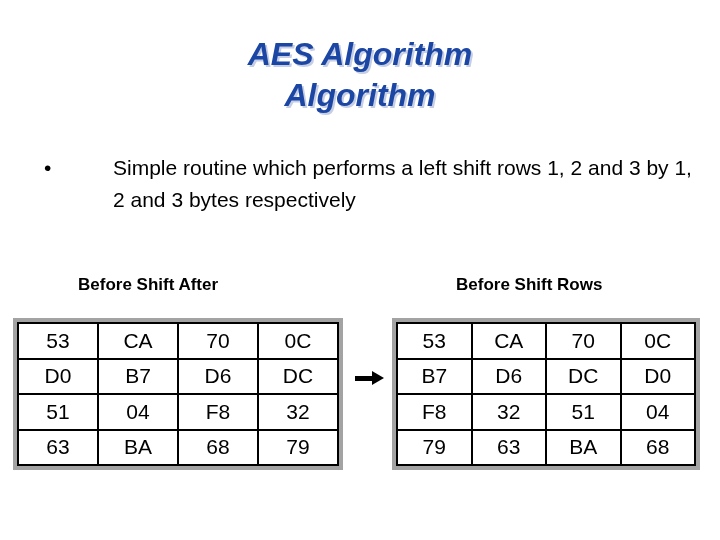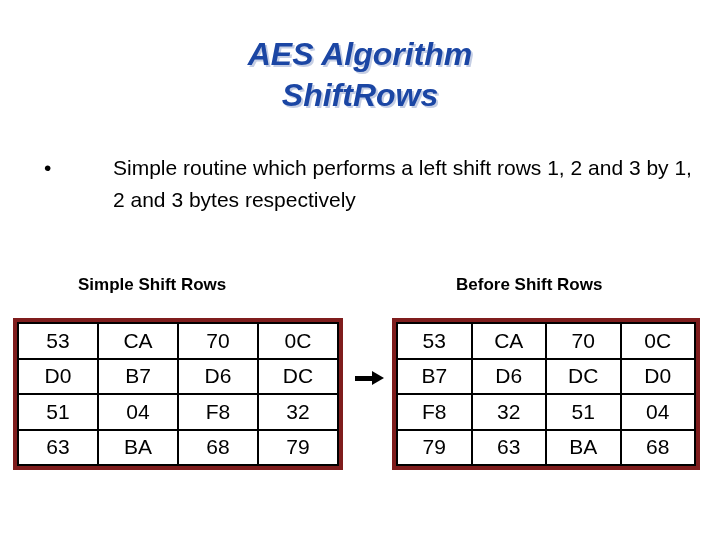--- a/index.html
+++ b/index.html
@@ -70,21 +70,21 @@
     line-height: 20px;
     color: #000000;
     white-space: nowrap;
   }
   .hdr-before { left: 78px;  top: 275px; }
   .hdr-after  { left: 456px; top: 275px; }
 
   
   .matrix {
     position: absolute;
-    border: 4px solid #7f1d1d;
+    border: 4px solid #a3a3a3;
     background: #ffffff;
     box-sizing: border-box;
     border-collapse: collapse;
   }
   .matrix-before { left: 13px;  top: 318px; width: 330px; height: 152px; }
   .matrix-after  { left: 392px; top: 318px; width: 308px; height: 152px; }
 
   .matrix table {
     width: 100%;
     height: 100%;
@@ -129,31 +129,31 @@
     border-top: 7px solid transparent;
     border-bottom: 7px solid transparent;
     border-left: 12px solid #000000;
   }
 </style>
 </head>
 <body>
 
 <div class="title-block">
   <div class="title-line">AES Algorithm</div>
-  <div class="title-line">ShiftRows</div>
+  <div class="title-line">Algorithm</div>
 </div>
 
 <div class="bullet-list">
   <div class="bullet-row">
     <span class="bullet-dot">•</span>
     <span class="bullet-text">Simple routine which performs a left shift rows 1, 2 and 3 by 1, 2 and 3 bytes respectively</span>
   </div>
 </div>
 
-<div class="hdr hdr-before">Simple Shift Rows</div>
+<div class="hdr hdr-before">Before Shift After</div>
 <div class="hdr hdr-after">Before Shift Rows</div>
 
 <div class="matrix matrix-before">
   <table>
     <tbody>
       <tr>
         <td>53</td>
         <td>CA</td>
         <td>70</td>
         <td>0C</td>

